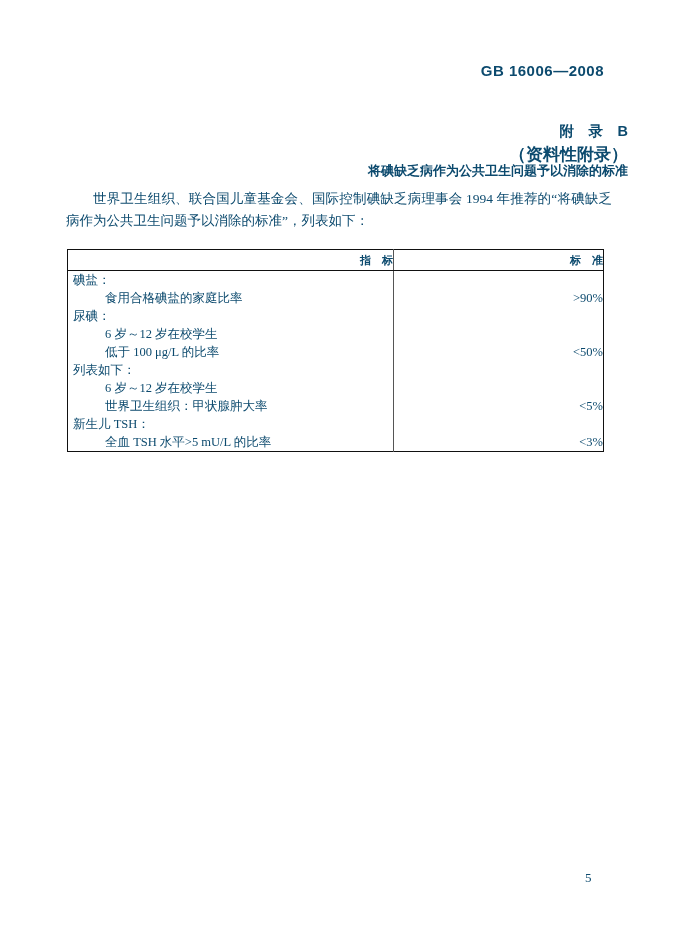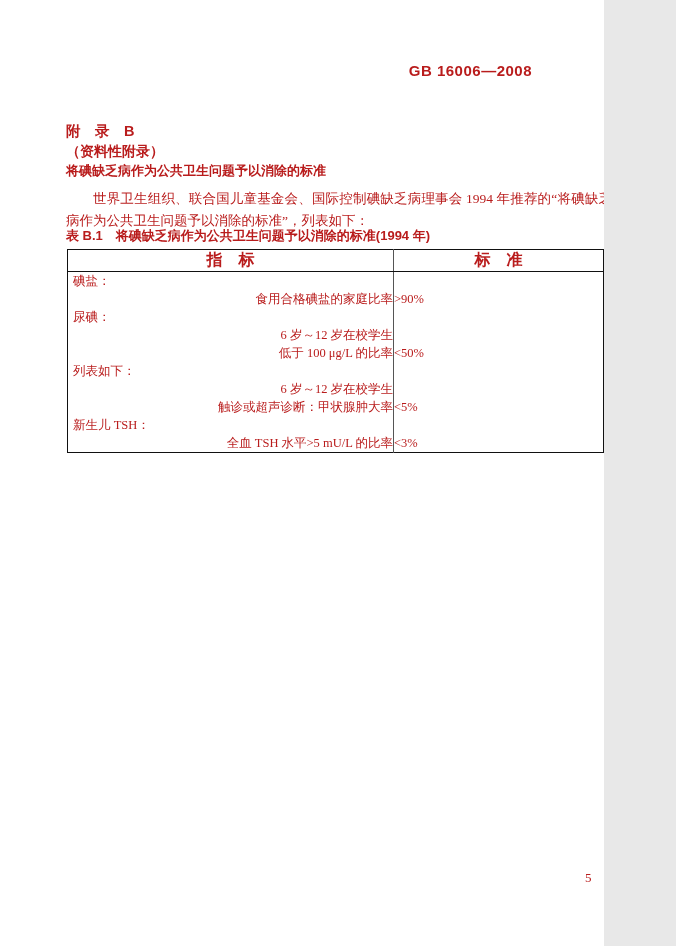--- a/index.html
+++ b/index.html
@@ -2,47 +2,47 @@
 <html><head>
 <meta charset="utf-8">
 <style>
   html, body {
     margin: 0;
     padding: 0;
     background: #e8e8e8;
   }
   .page {
     position: relative;
-    width: 604px;
+    width: 676px;
     height: 946px;
     background: #ffffff;
-    color: #b91c1c;
+    color: #0c4a6e;
     overflow: hidden;
     font-family: "Liberation Serif", "DejaVu Serif", serif;
     text-decoration: underline;
   }
   .doc-number {
     position: absolute;
     top: 62px;
     right: 72px;
     font-family: "Liberation Sans", "DejaVu Sans", sans-serif;
     font-weight: bold;
     font-size: 15px;
     letter-spacing: 0.5px;
   }
   .centered-block {
     position: absolute;
     left: 66px;
     right: 48px;
-    text-align: left;
+    text-align: right;
     font-family: "Liberation Sans", "DejaVu Sans", sans-serif;
     font-weight: bold;
   }
   .appendix-title   { top: 122px; font-size: 14.5px; }
-  .appendix-subtitle{ top: 143px; font-size: 14px;  }
+  .appendix-subtitle{ top: 143px; font-size: 17px;  }
   .appendix-heading { top: 162px; font-size: 13px; }
   .paragraph {
     position: absolute;
     top: 188px;
     left: 66px;
     width: 546px;
     margin: 0;
     font-size: 13.5px;
     line-height: 21.5px;
     text-indent: 2em;
@@ -64,61 +64,60 @@
   table.criteria-table {
     border: 1.6px solid #111;
   }
   .criteria-table col.c1 { width: 326px; }
   .criteria-table col.c2 { width: 210px; }
   .criteria-table thead th {
     height: 20px;
     padding: 0;
     font-family: "Liberation Sans", "DejaVu Sans", sans-serif;
     font-weight: bold;
-    font-size: 16px;
-    text-align: center;
+    font-size: 11px;
+    text-align: right;
     vertical-align: middle;
     border-bottom: 1.6px solid #111;
   }
   .criteria-table td {
     height: 18px;
     padding: 0;
     vertical-align: middle;
     line-height: 18px;
     white-space: nowrap;
     overflow: hidden;
   }
   .criteria-table td.ind { padding-left: 5px; }
-  .criteria-table td.ind.sub { padding-left: 37px; text-align: right; }
+  .criteria-table td.ind.sub { padding-left: 37px; }
   .criteria-table th + th,
   .criteria-table td.std {
     border-left: 1px solid #555;
   }
-  .criteria-table td.std { text-align: left; }
+  .criteria-table td.std { text-align: right; }
   .page-number {
     position: absolute;
     top: 870px;
     left: 585px;
     font-size: 13px;
   }
 </style>
 </head>
 <body>
 
 <div class="page">
 
   <div class="doc-number">GB 16006—2008</div>
 
   <div class="centered-block appendix-title">附　录　B</div>
   <div class="centered-block appendix-subtitle">（资料性附录）</div>
   <div class="centered-block appendix-heading">将碘缺乏病作为公共卫生问题予以消除的标准</div>
 
   <p class="paragraph">世界卫生组织、联合国儿童基金会、国际控制碘缺乏病理事会 1994 年推荐的“将碘缺乏病作为公共卫生问题予以消除的标准”，列表如下：</p>
 
-  <div class="centered-block table-caption">表 B.1　将碘缺乏病作为公共卫生问题予以消除的标准(1994 年)</div>
 
   <table class="criteria-table">
     <colgroup>
         <col class="c1">
         <col class="c2">
       </colgroup>
     <thead>
       <tr>
         <th>指　标</th>
         <th>标　准</th>
@@ -147,21 +146,21 @@
       </tr>
       <tr>
         <td class="ind">列表如下：</td>
         <td class="std"></td>
       </tr>
       <tr>
         <td class="ind sub">6 岁～12 岁在校学生</td>
         <td class="std"></td>
       </tr>
       <tr>
-        <td class="ind sub">触诊或超声诊断：甲状腺肿大率</td>
+        <td class="ind sub">世界卫生组织：甲状腺肿大率</td>
         <td class="std">&lt;5%</td>
       </tr>
       <tr>
         <td class="ind">新生儿 TSH：</td>
         <td class="std"></td>
       </tr>
       <tr>
         <td class="ind sub">全血 TSH 水平&gt;5 mU/L 的比率</td>
         <td class="std">&lt;3%</td>
       </tr>

